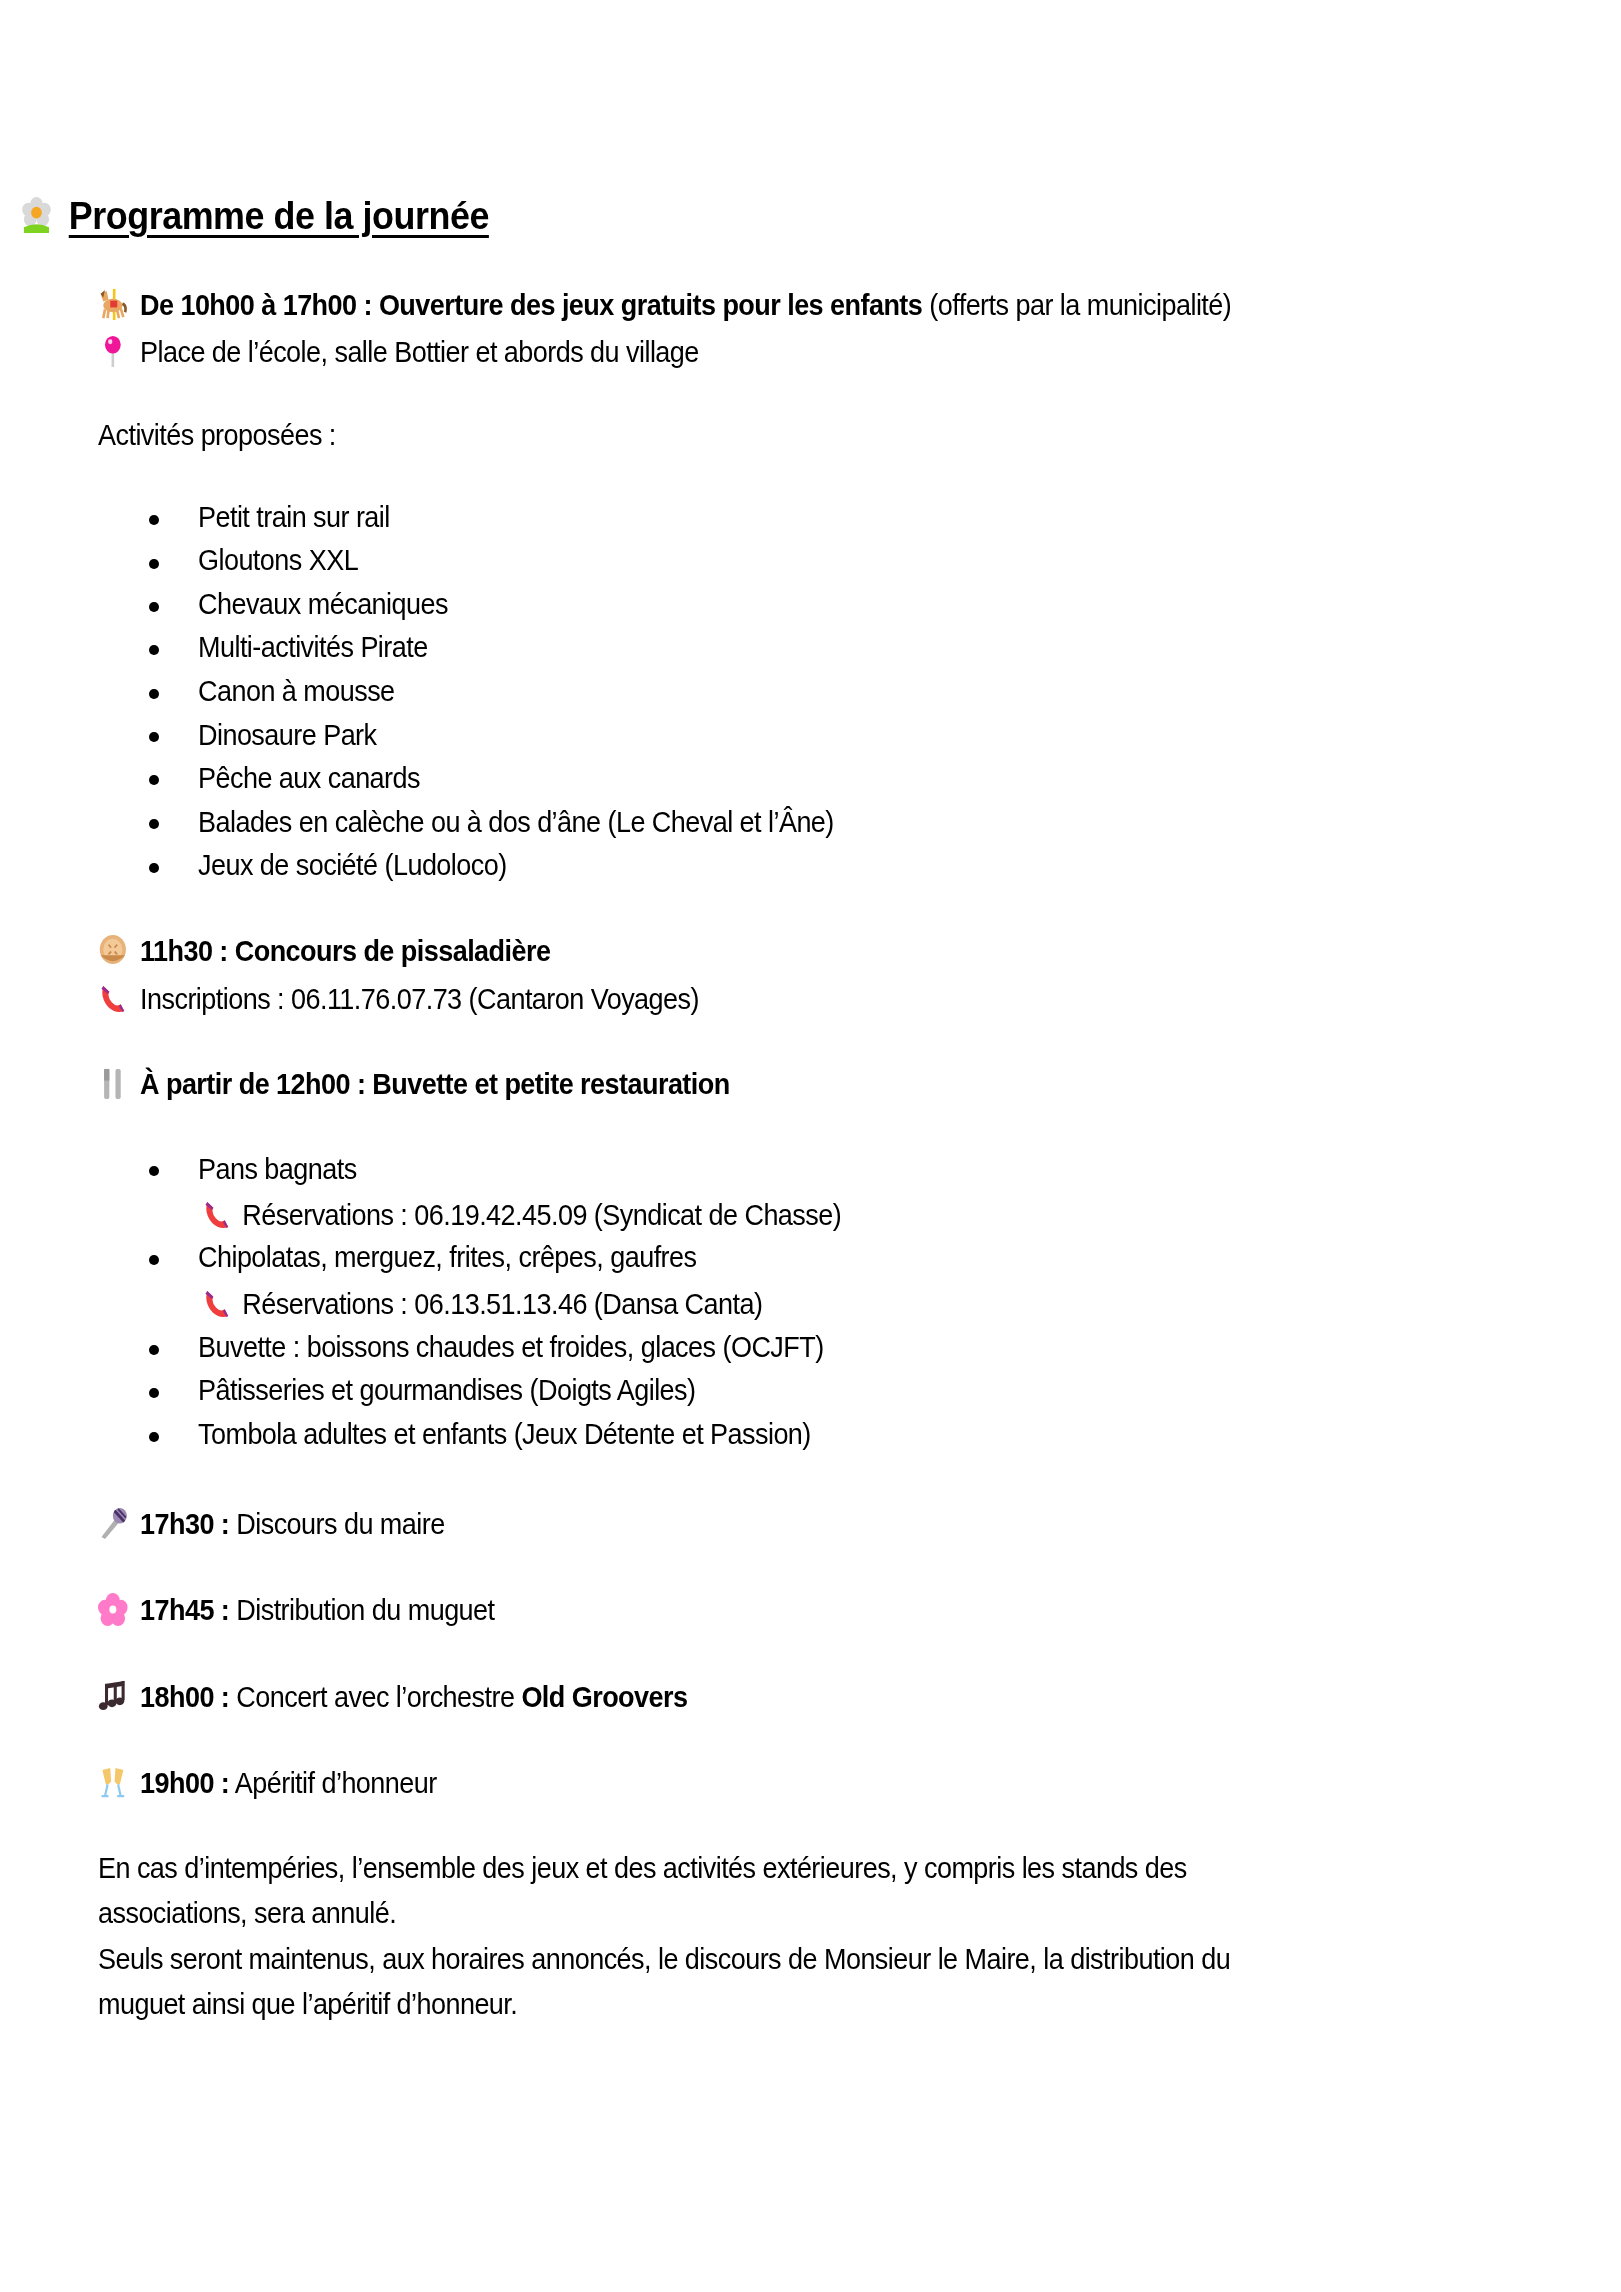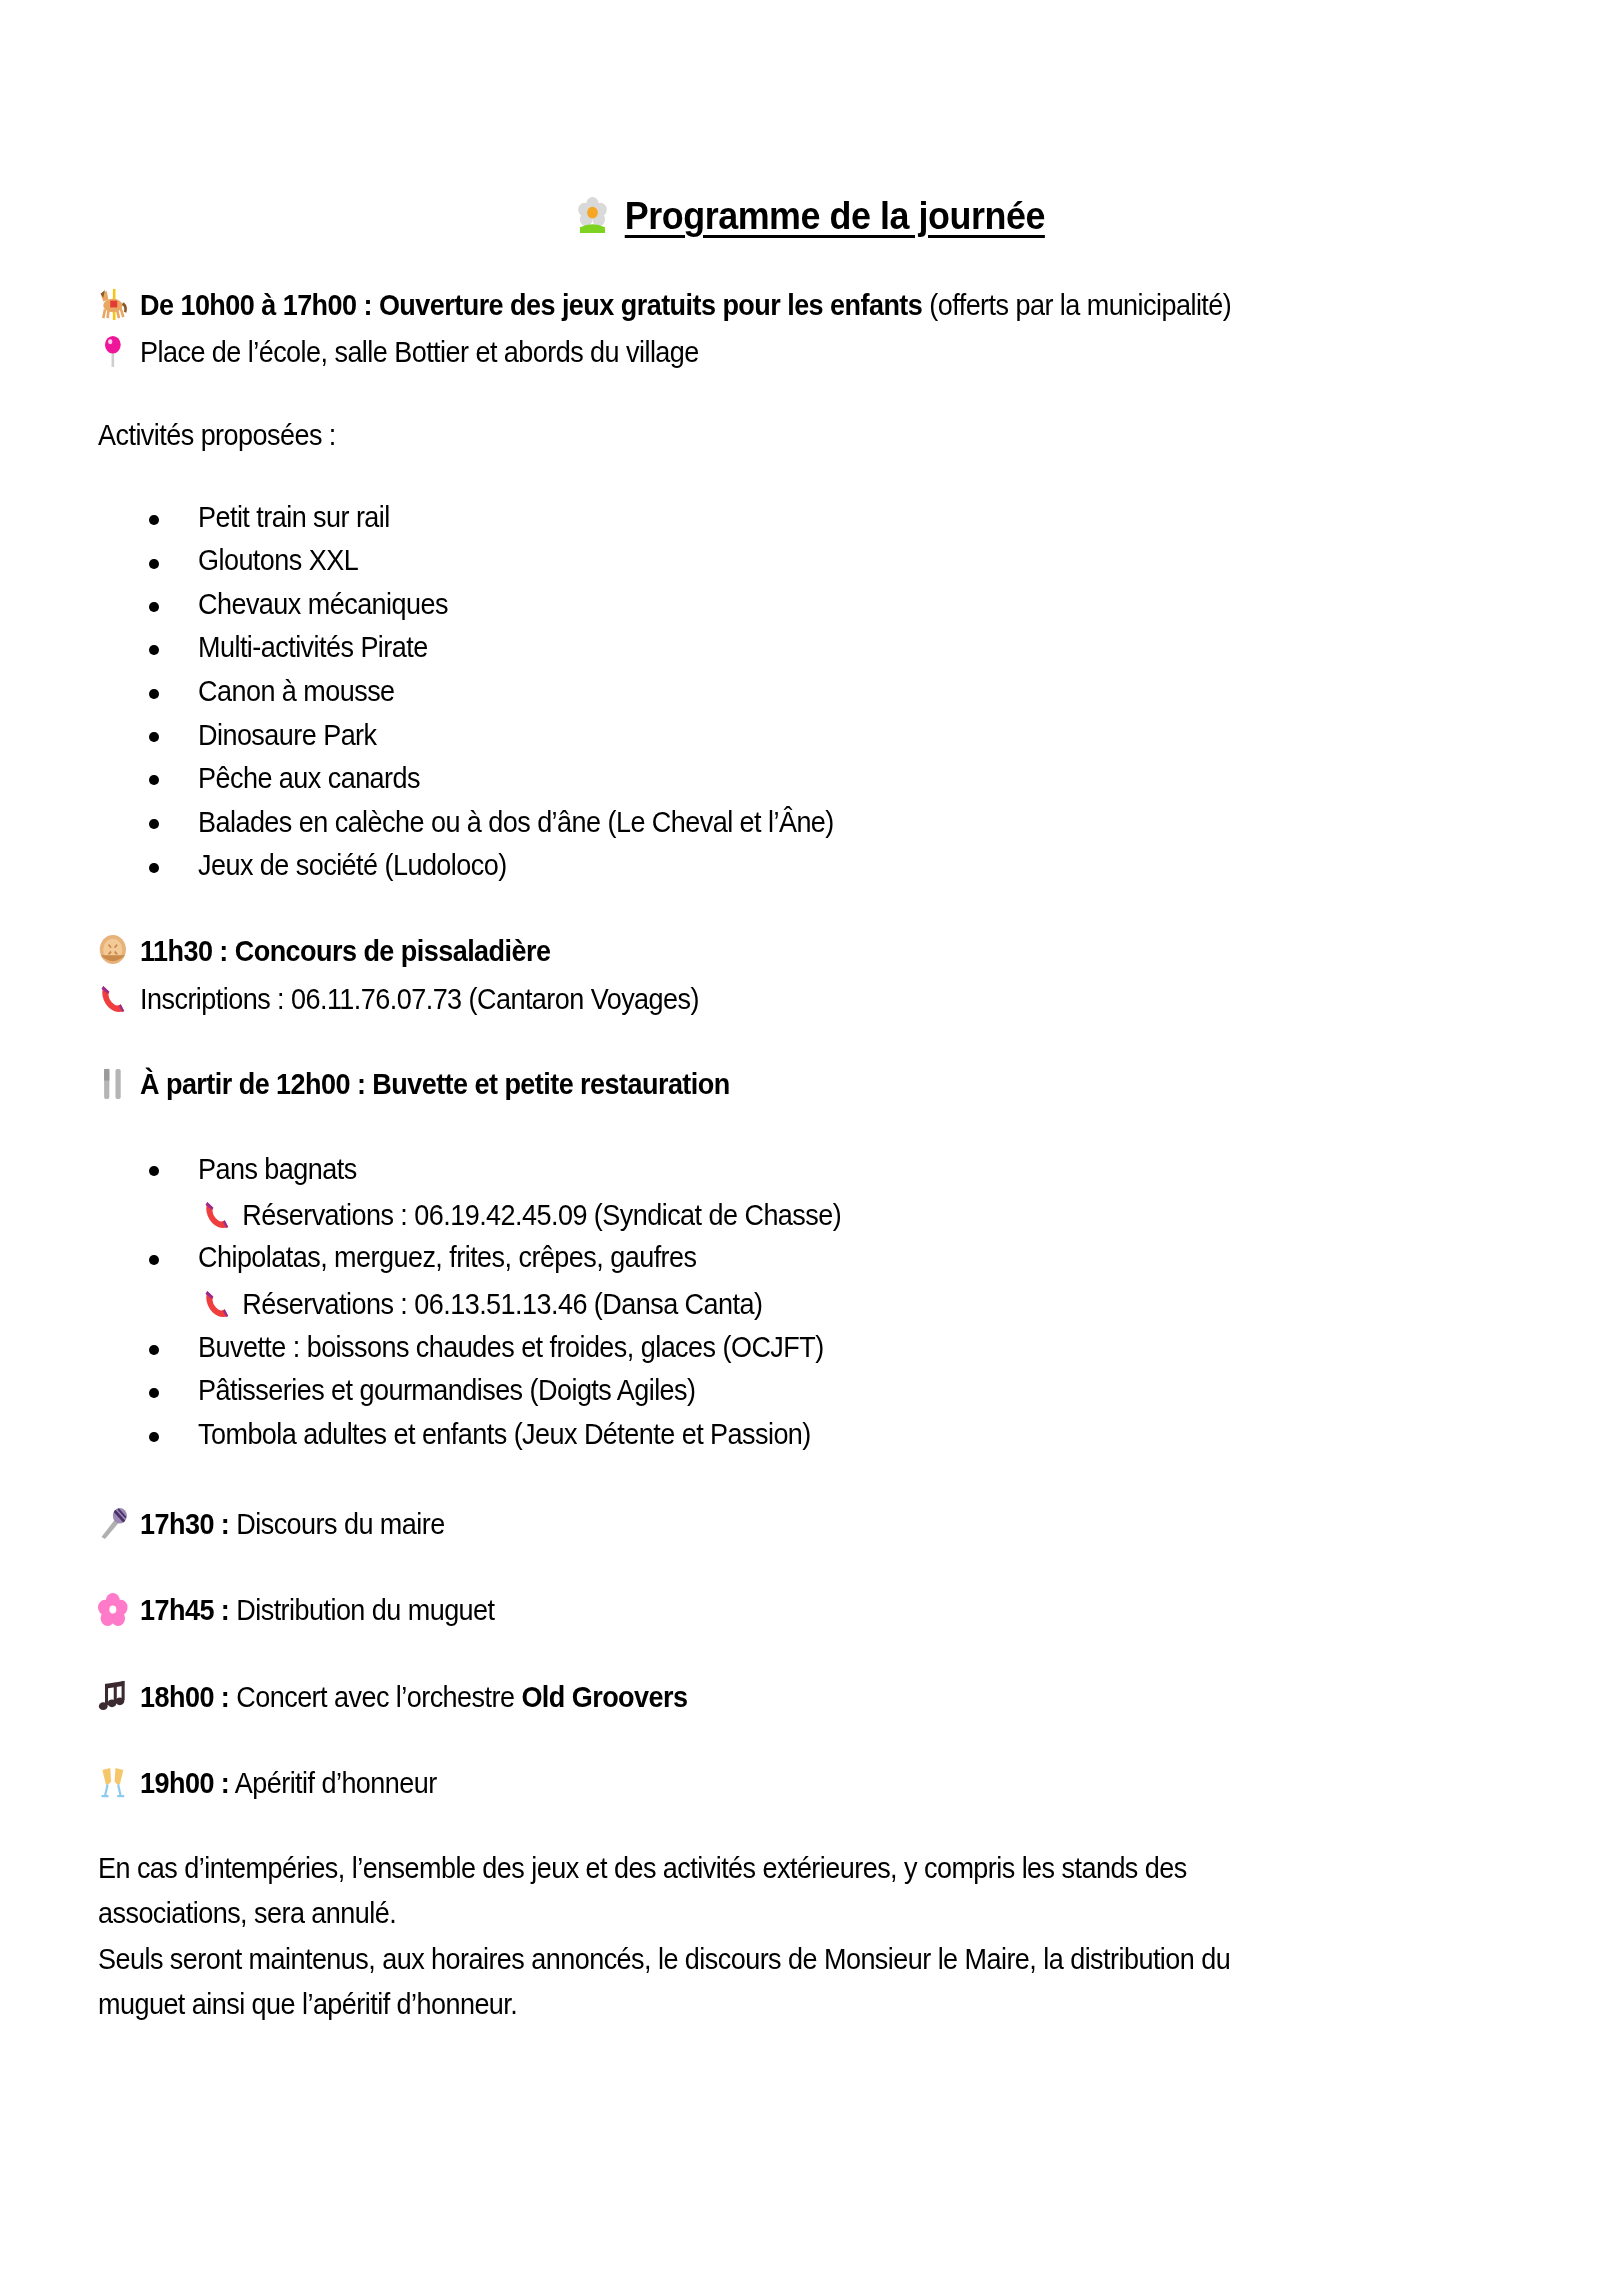--- a/index.html
+++ b/index.html
@@ -7,21 +7,21 @@
       width: 1621px; height: 2293px; position: relative; overflow: hidden;
       font-family: "Liberation Sans", sans-serif; color: #000;
     }
     .line {
       position: absolute; left: 98px; white-space: nowrap;
       font-size: 30px; line-height: 39px; letter-spacing: -0.6px;
       transform: scaleX(0.9); transform-origin: left center;
     }
     .b { font-weight: bold; }
     .title {
-      position: absolute; top: 190px; left: 0; width: 1621px; text-align: center;
+      position: absolute; top: 190px; left: 0; width: 1621px; text-align: left;
       font-size: 39px; line-height: 51px; font-weight: bold; letter-spacing: -0.5px;
     }
     .title-inner { display: inline-flex; align-items: center; gap: 17.6px; transform: scaleX(0.92); }
     .title-text { text-decoration: underline; text-decoration-thickness: 2.9px; text-underline-offset: 5.9px; }
     .ico { display: inline-block; width: 33px; height: 33px; vertical-align: -5.9px; margin-right: 13.7px; }
     .ico svg { width: 100%; height: 100%; display: block; }
     .bullet {
       position: absolute; left: 149px; width: 9.8px; height: 9.8px; border-radius: 50%; background: #000;
     }
     .item { left: 198px; }

